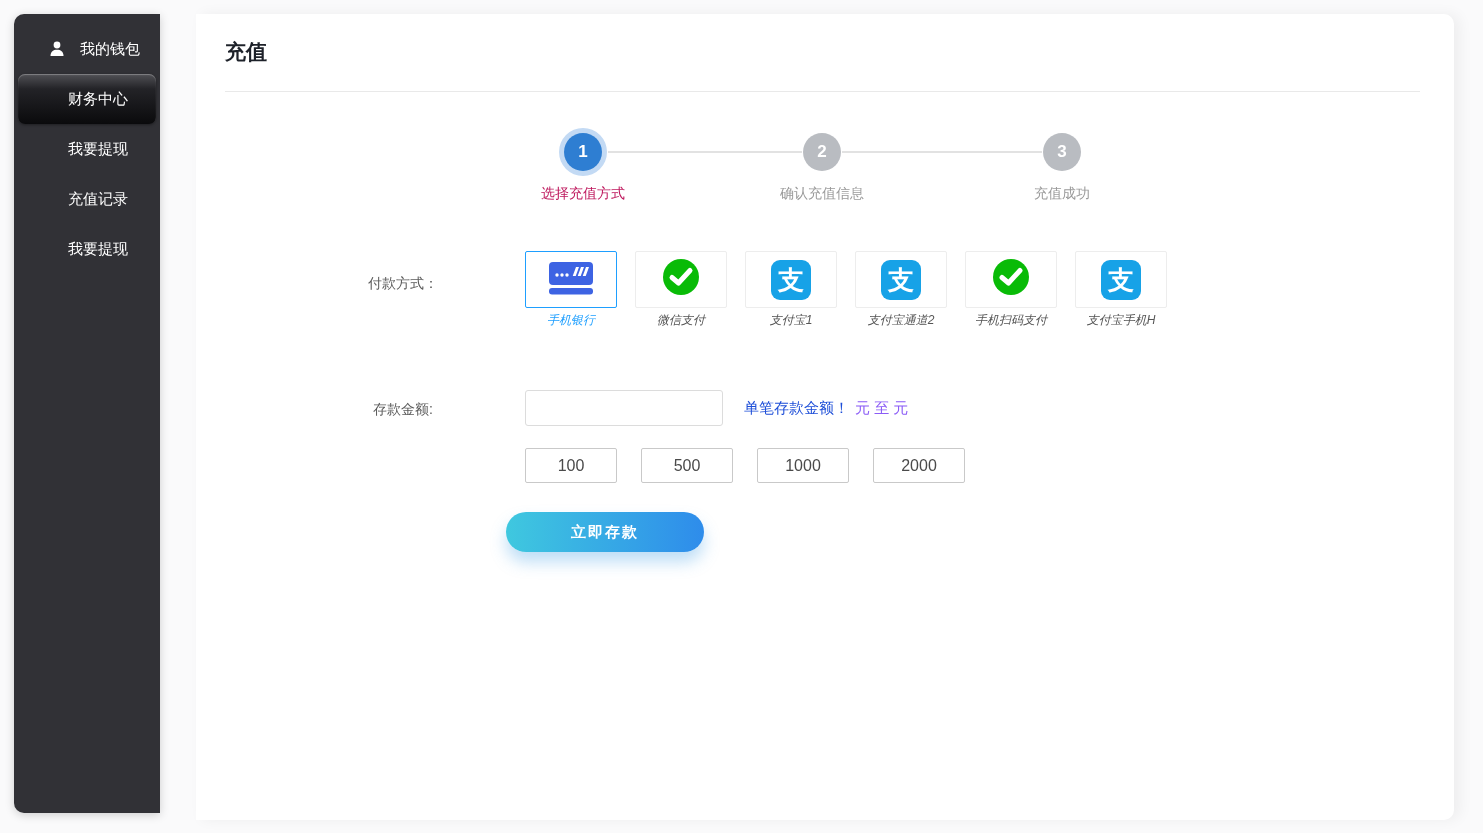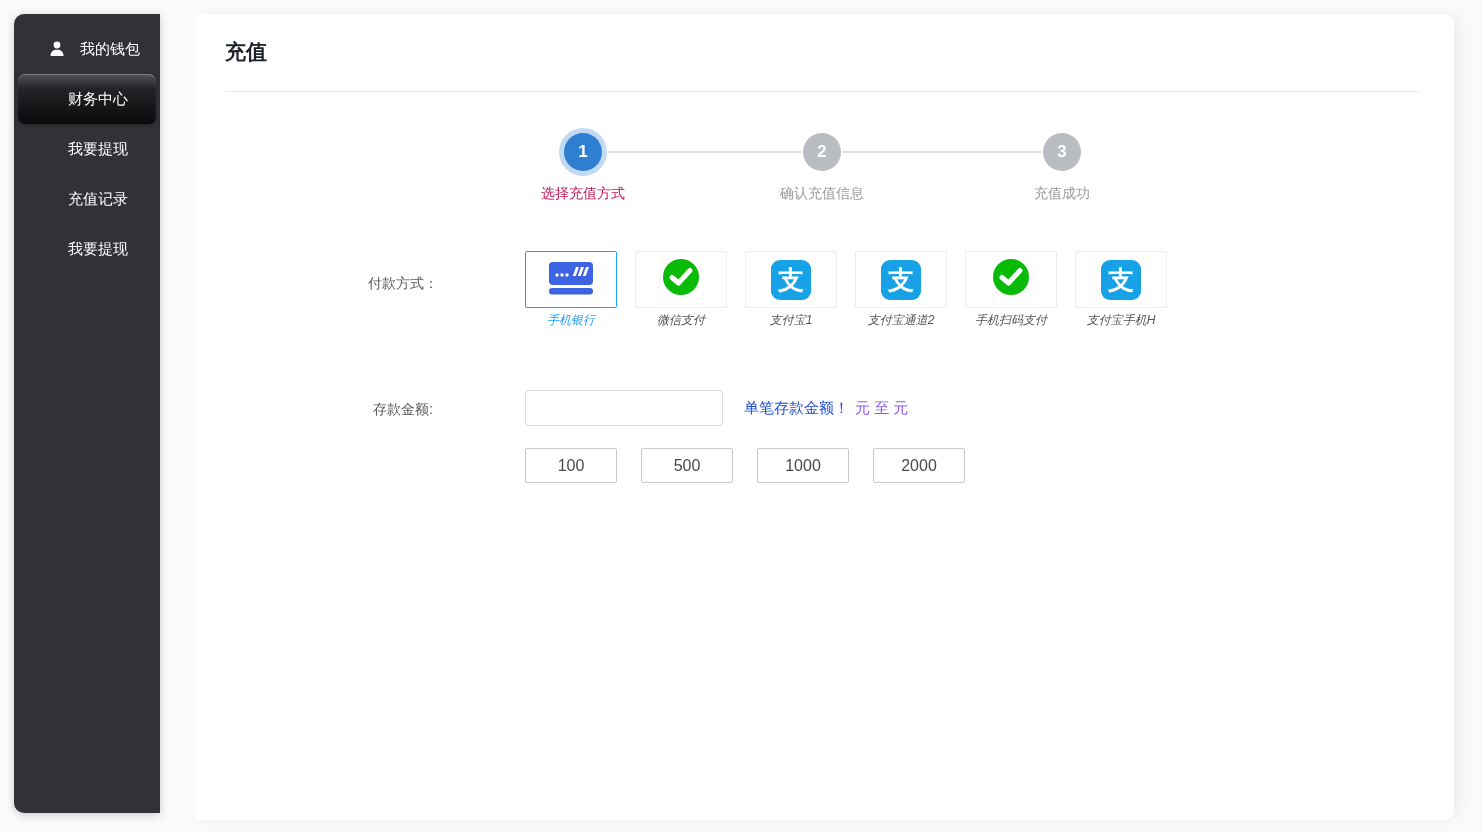--- a/index.html
+++ b/index.html
@@ -247,13 +247,14 @@
     <span class="hint-prefix">单笔存款金额！</span><span class="hint-range">元 至 元</span>
   </div>
 
   <div class="preset-row">
     <button class="preset-btn">100</button>
     <button class="preset-btn">500</button>
     <button class="preset-btn">1000</button>
     <button class="preset-btn">2000</button>
   </div>
 
+  <button class="submit-btn">立即存款</button>
 </div>
 
 </body></html>

